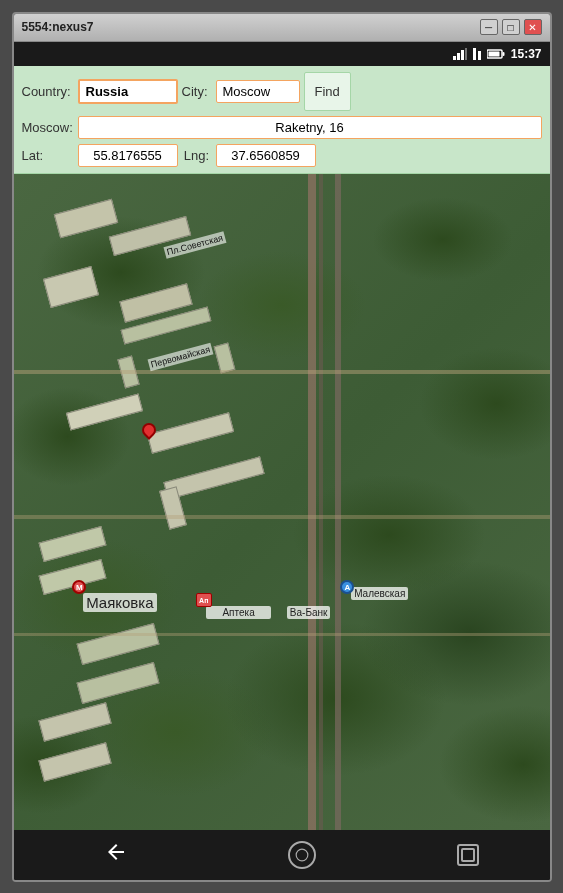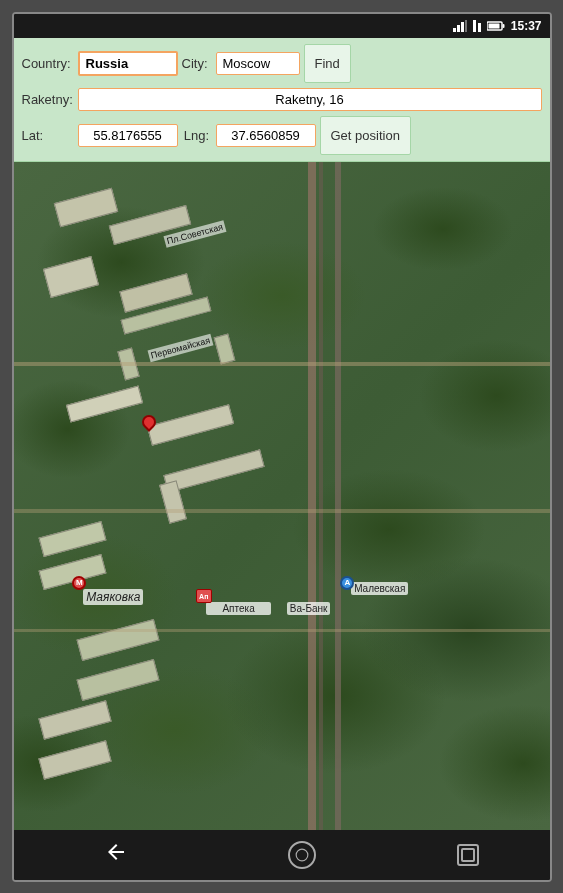--- a/index.html
+++ b/index.html
@@ -216,20 +216,28 @@
       height: 14px;
       border: 2px solid #aaa;
       border-radius: 2px;
     }
   </style>
 </head>
 <body>
 
 <div class="window">
 
+  <div class="title-bar">
+    <span class="title-bar-title">5554:nexus7</span>
+    <div class="title-bar-controls">
+      <div class="tb-btn minimize">─</div>
+      <div class="tb-btn maximize">□</div>
+      <div class="tb-btn close">✕</div>
+    </div>
+  </div>
 
   <div class="device">
 
     <div class="status-bar">
       <div class="status-bar-icons">
 
         <svg width="14" height="12" viewBox="0 0 14 12">
           <rect x="0" y="8" width="3" height="4" fill="white"></rect>
           <rect x="4" y="5" width="3" height="7" fill="white"></rect>
           <rect x="8" y="2" width="3" height="10" fill="white"></rect>
@@ -256,30 +264,29 @@
 
         <div class="control-row">
           <span class="ctrl-label">Country:</span>
           <input class="ctrl-input country" type="text" value="Russia" style="">
           <span class="ctrl-label" style="min-width:30px;">City:</span>
           <input class="ctrl-input city" type="text" value="Moscow" style="">
           <button class="ctrl-btn">Find</button>
         </div>
 
         <div class="control-row">
-          <span class="ctrl-label">Raketny:</span>
+          <span class="ctrl-label">Moscow:</span>
           <input class="ctrl-input address" type="text" value="Raketny, 16" style="">
         </div>
 
         <div class="control-row">
           <span class="ctrl-label">Lat:</span>
           <input class="ctrl-input lat" type="text" value="55.8176555" style="">
           <span class="ctrl-label" style="min-width:30px;text-align:center;">Lng:</span>
           <input class="ctrl-input lng" type="text" value="37.6560859" style="">
-          <button class="ctrl-btn">Get position</button>
         </div>
       </div>
 
       <div class="map-area">
         <div class="map-bg">
 
           <div class="buildings">
 
             <div class="building" style="left:8%;top:5%;width:60px;height:25px;transform:rotate(-15deg);background:#c4c4aa;"></div>
             <div class="building" style="left:18%;top:8%;width:80px;height:20px;transform:rotate(-15deg);background:#bfc0a8;"></div>
@@ -304,21 +311,21 @@
             <div class="building" style="left:5%;top:88%;width:70px;height:22px;transform:rotate(-15deg);background:#c4c4ac;"></div>
 
             <div style="position:absolute;left:55%;top:0;width:8px;height:100%;background:#8a7060;transform:rotate(0deg);opacity:0.8;"></div>
             <div style="position:absolute;left:57%;top:0;width:4px;height:100%;background:#6a5a50;opacity:0.6;"></div>
             <div style="position:absolute;left:60%;top:0;width:6px;height:100%;background:#7a6a60;opacity:0.7;"></div>
 
             <div style="position:absolute;left:0;top:0;width:100%;height:4px;background:rgba(180,160,120,0.5);top:30%;"></div>
             <div style="position:absolute;left:0;top:0;width:100%;height:4px;background:rgba(180,160,120,0.4);top:52%;"></div>
             <div style="position:absolute;left:0;top:0;width:100%;height:3px;background:rgba(180,160,120,0.4);top:70%;"></div>
 
-            <div style="position:absolute;left:13%;top:64%;font-size:12px;color:#222;background:rgba(255,255,255,0.75);padding:1px 3px;border-radius:2px;white-space:nowrap;font-style:italic;">Маяковка</div>
+            <div style="position:absolute;left:13%;top:64%;font-size:15px;color:#222;background:rgba(255,255,255,0.75);padding:1px 3px;border-radius:2px;white-space:nowrap;">Маяковка</div>
             <div style="position:absolute;left:36%;top:66%;font-size:10px;color:#222;background:rgba(255,255,255,0.75);padding:1px 16px;border-radius:2px;white-space:nowrap;">Аптека</div>
             <div style="position:absolute;left:51%;top:66%;font-size:10px;color:#222;background:rgba(255,255,255,0.75);padding:1px 3px;border-radius:2px;white-space:nowrap;">Ва-Банк</div>
             <div style="position:absolute;left:63%;top:63%;font-size:10px;color:#222;background:rgba(255,255,255,0.75);padding:1px 3px;border-radius:2px;white-space:nowrap;">Малевская</div>
 
             <div style="position:absolute;left:11%;top:62%;width:14px;height:14px;background:#e05050;border-radius:50%;border:2px solid #a00000;display:flex;align-items:center;justify-content:center;font-size:8px;color:white;font-weight:bold;">М</div>
 
             <div style="position:absolute;left:34%;top:64%;width:16px;height:14px;background:#e05050;border-radius:2px;border:1px solid #a00000;display:flex;align-items:center;justify-content:center;font-size:7px;color:white;font-weight:bold;">Ап</div>
 
             <div style="position:absolute;left:61%;top:62%;width:14px;height:14px;background:#3a90e0;border-radius:50%;border:2px solid #1a5090;display:flex;align-items:center;justify-content:center;font-size:8px;color:white;font-weight:bold;">А</div>
 

